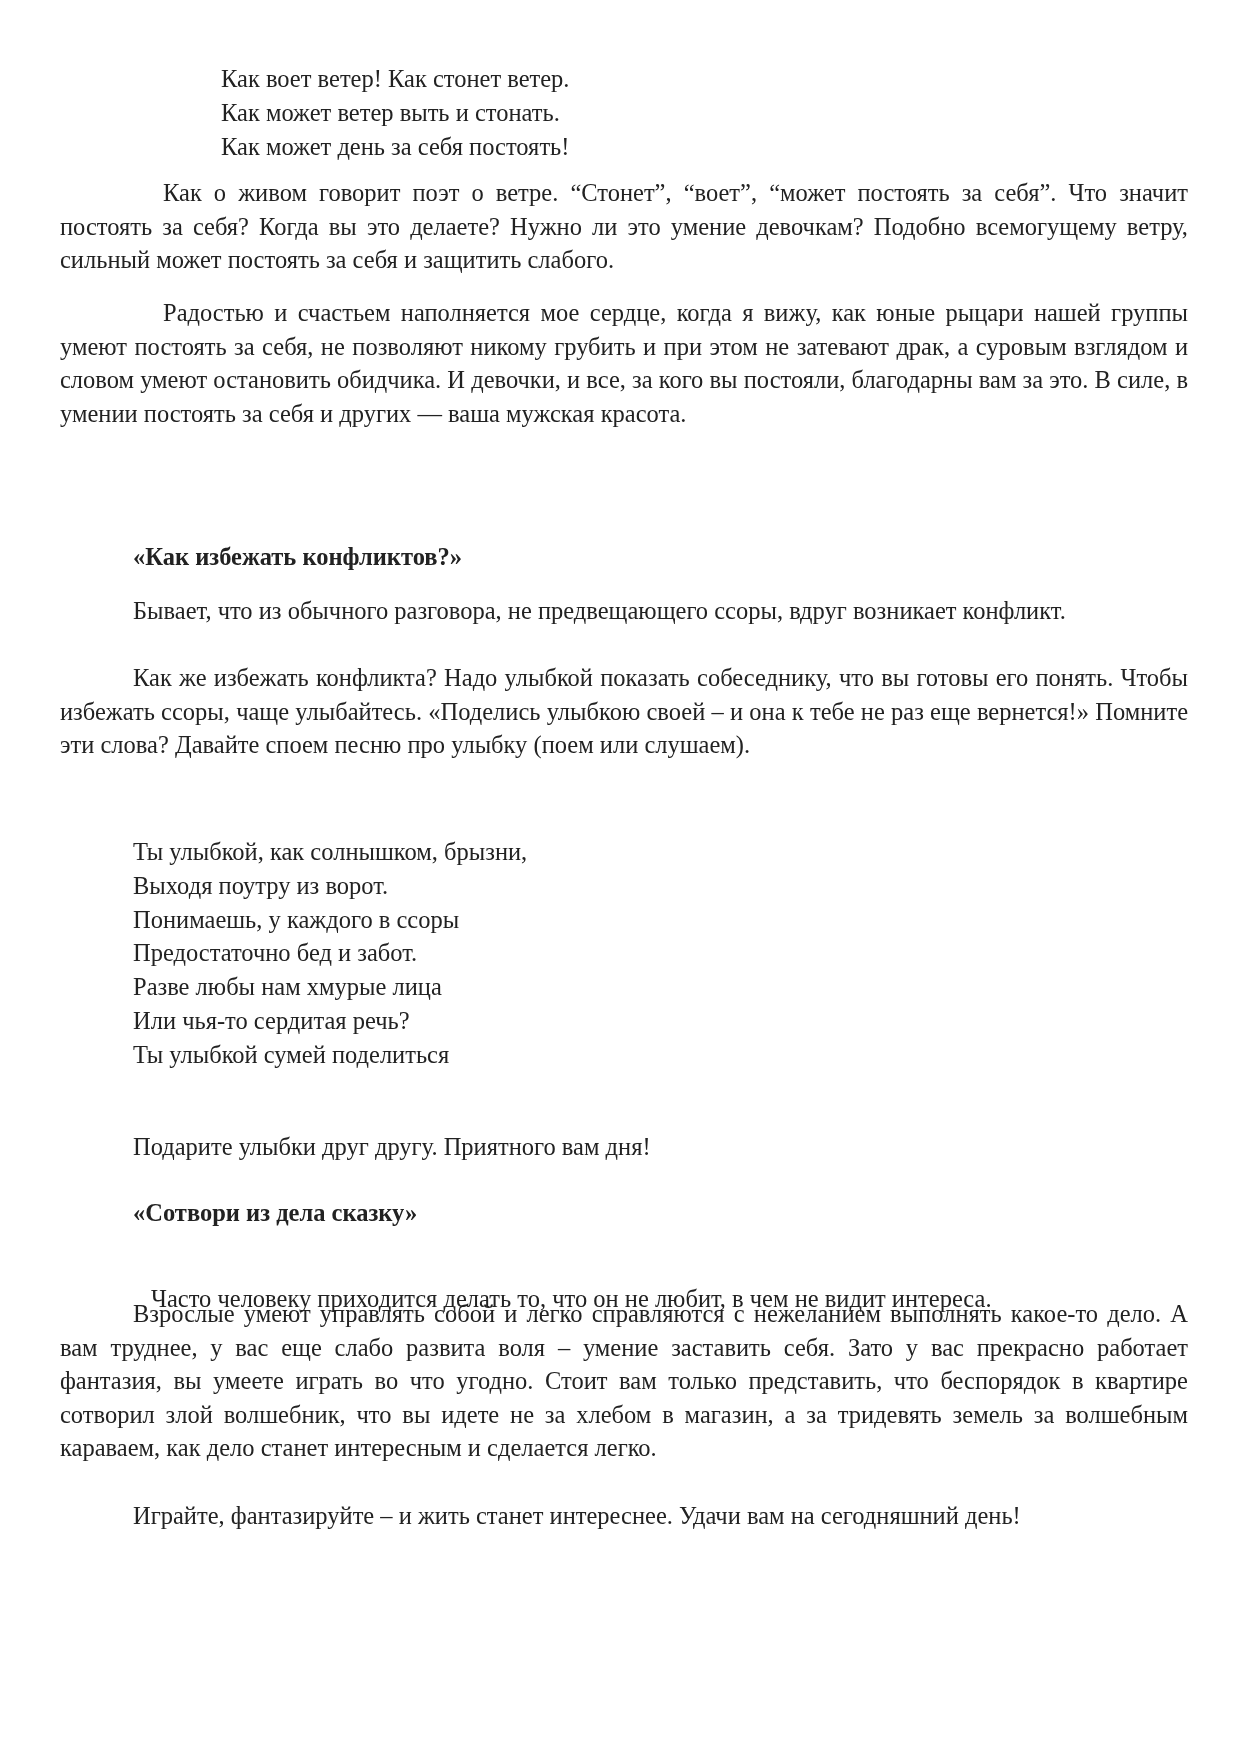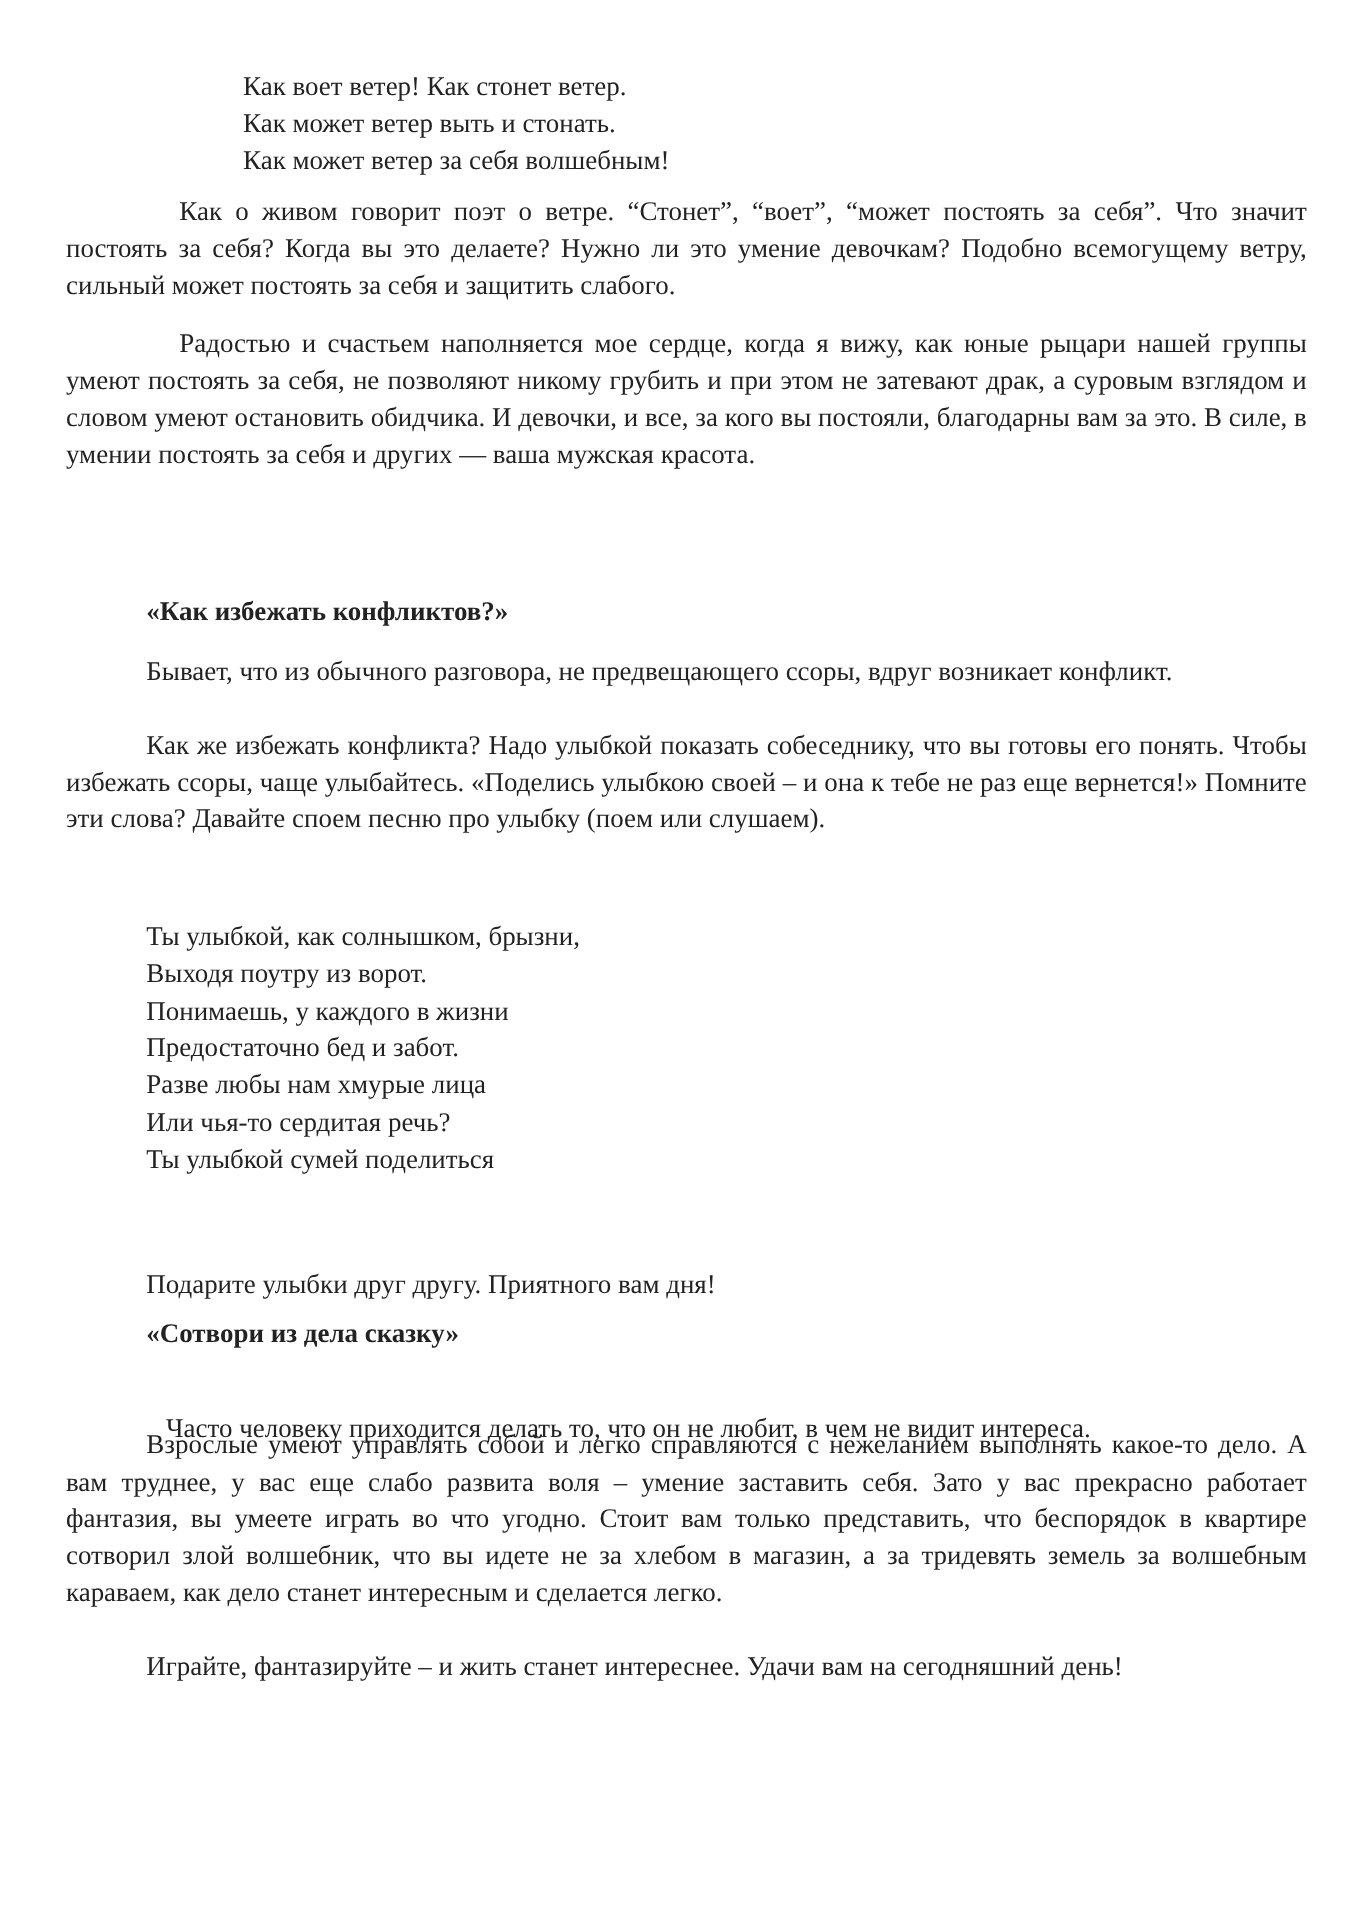--- a/index.html
+++ b/index.html
@@ -27,42 +27,42 @@
   .line { position: absolute; left: 133px; white-space: nowrap; line-height: 34px; }
 </style>
 </head>
 <body>
 
 <div class="page">
 
   <div class="poem1">
     <div>Как воет ветер! Как стонет ветер.</div>
     <div>Как может ветер выть и стонать.</div>
-    <div>Как может ветер за себя волшебным!</div>
+    <div>Как может день за себя постоять!</div>
   </div>
 
   <p class="para indent-big" style="top:176px;margin:0;">Как о живом говорит поэт о ветре. “Стонет”, “воет”, “может постоять за себя”. Что значит постоять за себя? Когда вы это делаете? Нужно ли это умение девочкам? Подобно всемогущему ветру, сильный может постоять за себя и защитить слабого.</p>
   <p class="para indent-big" style="top:296px;margin:0;">Радостью и счастьем наполняется мое сердце, когда я вижу, как юные рыцари нашей группы умеют постоять за себя, не позволяют никому грубить и при этом не затевают драк, а суровым взглядом и словом умеют остановить обидчика. И девочки, и все, за кого вы постояли, благодарны вам за это. В силе, в умении постоять за себя и других — ваша мужская красота.</p>
 
   <div class="heading" style="top:540px;">«Как избежать конфликтов?»</div>
 
   <p class="para indent" style="top:594px;margin:0;">Бывает, что из обычного разговора, не предвещающего ссоры, вдруг возникает конфликт.</p>
   <p class="para indent" style="top:661px;margin:0;">Как же избежать конфликта? Надо улыбкой показать собеседнику, что вы готовы его понять. Чтобы избежать ссоры, чаще улыбайтесь. «Поделись улыбкою своей – и она к тебе не раз еще вернется!» Помните эти слова? Давайте споем песню про улыбку (поем или слушаем).</p>
 
   <div class="poem2">
     <div>Ты улыбкой, как солнышком, брызни,</div>
     <div>Выходя поутру из ворот.</div>
-    <div>Понимаешь, у каждого в жизни</div>
+    <div>Понимаешь, у каждого в ссоры</div>
     <div>Предостаточно бед и забот.</div>
     <div>Разве любы нам хмурые лица</div>
     <div>Или чья-то сердитая речь?</div>
     <div>Ты улыбкой сумей поделиться</div>
   </div>
 
-  <div class="line" style="top:1130px;margin-top:21px;">Подарите улыбки друг другу. Приятного вам дня!</div>
+  <div class="line" style="top:1130px;">Подарите улыбки друг другу. Приятного вам дня!</div>
 
   <div class="heading" style="top:1196px;">«Сотвори из дела сказку»</div>
 
   <p class="para indent" style="top:1264px;margin:18px;">Часто человеку приходится делать то, что он не любит, в чем не видит интереса.</p>
   <p class="para indent" style="top:1297px;margin:0;">Взрослые умеют управлять собой и легко справляются с нежеланием выполнять какое-то дело. А вам труднее, у вас еще слабо развита воля – умение заставить себя. Зато у вас прекрасно работает фантазия, вы умеете играть во что угодно. Стоит вам только представить, что беспорядок в квартире сотворил злой волшебник, что вы идете не за хлебом в магазин, а за тридевять земель за волшебным караваем, как дело станет интересным и сделается легко.</p>
   <p class="para indent" style="top:1499px;margin:0;">Играйте, фантазируйте – и жить станет интереснее. Удачи вам на сегодняшний день!</p>
 
 </div>
 
 </body></html>

